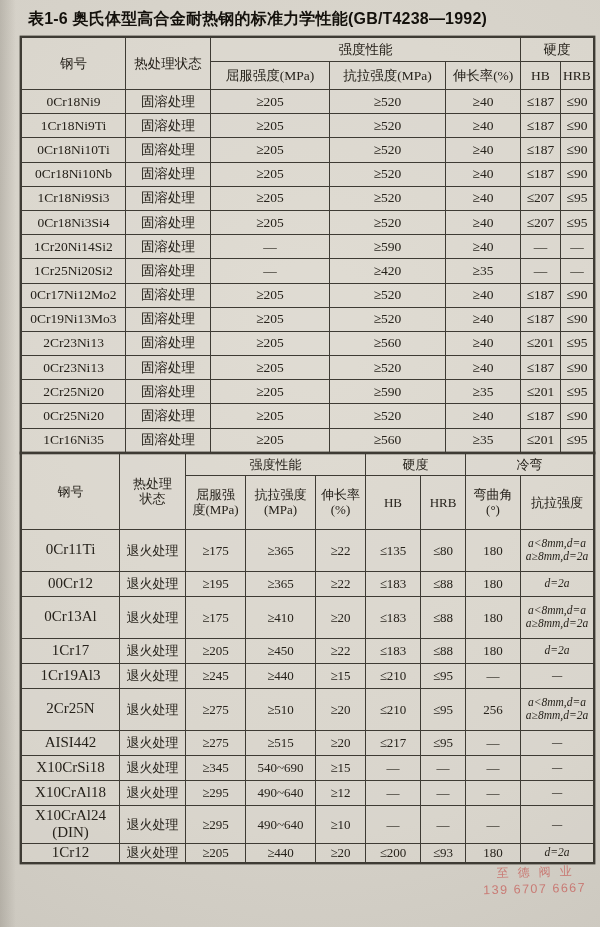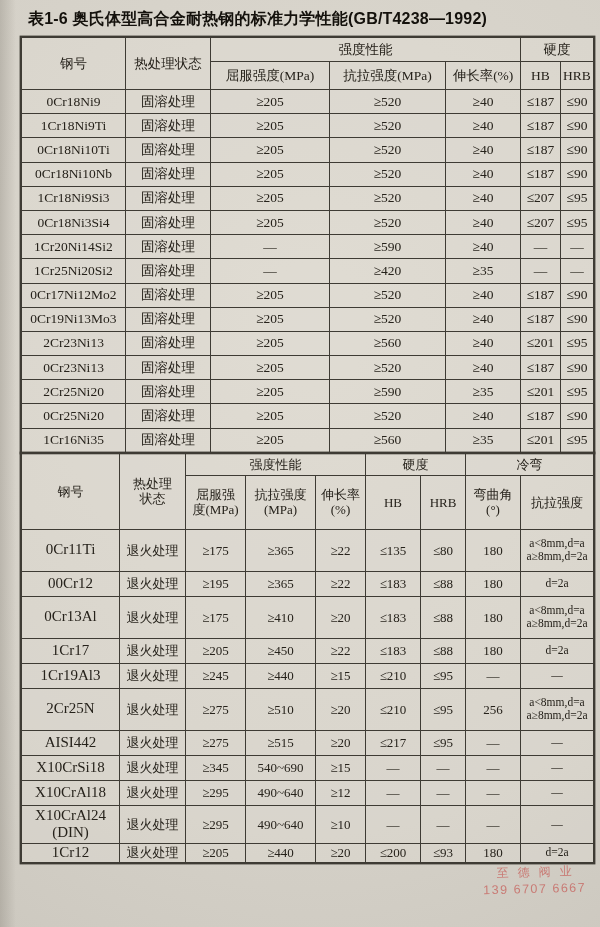--- a/index.html
+++ b/index.html
@@ -40,21 +40,21 @@
   .t6 thead tr:nth-child(2) { height: 28px; margin-left: 26px; }
   .t6 tbody tr { height: 24.2px; }
   
   .t7 th, .t7 td { font-size: 13px; white-space: pre-line; line-height: 1.18; }
   .t7 thead tr:nth-child(1) { height: 22px; }
   .t7 thead tr:nth-child(2) { height: 54px; }
   .t7 tbody tr { height: 25px; }
   .t7 tbody tr:nth-child(1), .t7 tbody tr:nth-child(3), .t7 tbody tr:nth-child(6) { height: 42px; }
   .t7 tbody tr:nth-child(10) { height: 38px; }
   .t7 tbody tr:nth-child(11) { height: 16px; }
-  .t7 td:last-child { font-size: 11.5px; }
+  .t7 td:last-child { font-style: italic; font-size: 11.5px; }
   .t7 tbody td:first-child { font-size: 15px; }
   
   .watermark {
     position: absolute; right: 14px; bottom: 31px;
     text-align: center; color: rgba(198,84,80,0.68);
     transform: rotate(-1.5deg); pointer-events: none;
   }
   .wm-company {
     font-family: "Liberation Sans", "DejaVu Sans", sans-serif;
     font-size: 12px; letter-spacing: 9px; margin-right: -9px; margin-bottom: 1px;

